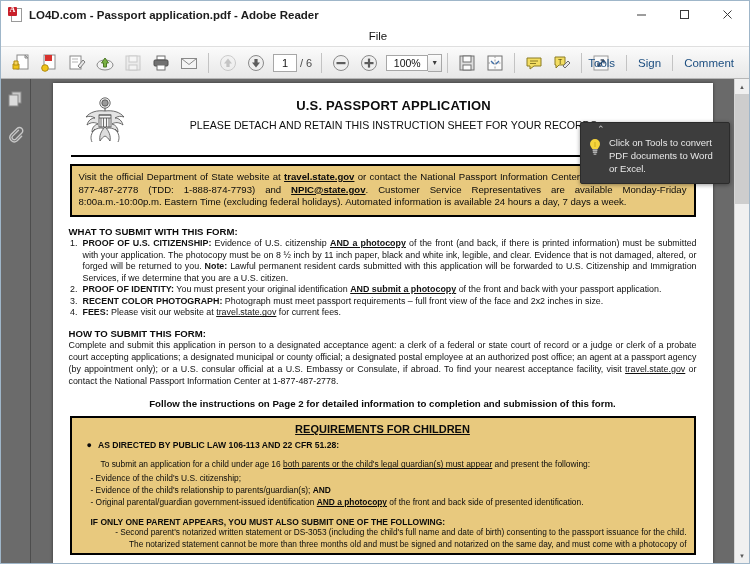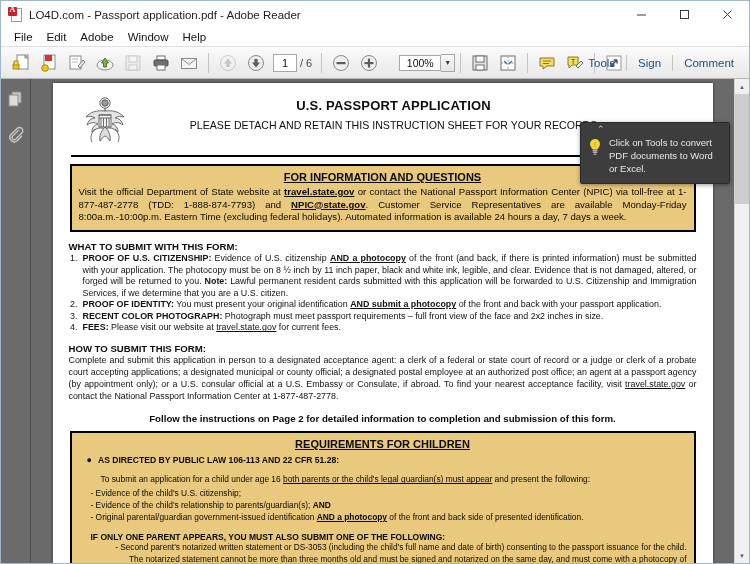--- a/index.html
+++ b/index.html
@@ -37,41 +37,42 @@
     position: absolute; left: 0px; top: 0px;
     width: 9px; height: 9px; background: #c8202a;
     border-radius: 1px;
   }
   .title-icon .red:after {
     content: "A"; position: absolute; left: 1.5px; top: -2px;
     font-size: 8px; color: #fff; font-weight: bold;
     font-family: "Liberation Serif", serif;
   }
   .title-text {
-    font-size: 11.5px; color: #1c1c1c; white-space: nowrap;
+    font-size: 11.5px; color: #1c1c1c; white-space: nowrap; font-weight: bold;
   }
   .win-buttons {
     position: absolute; right: 0; top: 0; height: 27px;
     display: flex;
   }
   .win-btn {
     width: 43px; height: 27px;
     display: flex; align-items: center; justify-content: center;
     color: #3a3a3a; font-size: 12px;
     background: #ffffff;
   }
   .win-btn svg { display: block; }
 
   
   .menubar {
     height: 19px; min-height: 19px;
     background: #ffffff;
     display: flex; align-items: center;
     padding-left: 6px;
     border-bottom: 1px solid #dfdfdf;
+    flex-direction: column;
   }
   .menu-item {
     font-size: 11.5px; color: #121212;
     padding: 2px 7px; white-space: nowrap;
   }
 
   
   .toolbar {
     height: 32px; min-height: 32px;
     background: linear-gradient(to bottom,#fbfbfb 0%, #f1f1f1 50%, #e8e8e8 100%);
@@ -96,21 +97,21 @@
     margin: 0 3px; padding: 0;
   }
   .page-total {
     font-size: 11px; color: #4a4a4a; margin-right: 4px; white-space: nowrap;
   }
   .zoom-box {
     width: 42px; height: 16px;
     border: 1px solid #a7a7a7; background: #ffffff;
     font-size: 10.5px; text-align: center; color: #111;
     display: flex; align-items: center; justify-content: center;
-    margin-left: 16px;
+    margin-left: 3px;
   }
   .zoom-caret {
     width: 14px; height: 18px;
     border: 1px solid #a7a7a7; border-left: none;
     background: linear-gradient(to bottom,#fbfbfb,#e4e4e4);
     display: flex; align-items: center; justify-content: center;
     font-size: 7px; color: #3c3c3c;
   }
   .tb-right {
     position: absolute; right: 4px; top: 0; height: 32px;
@@ -495,21 +496,20 @@
           </div>
           <div class="head-titles">
             <div class="doc-title">U.S. PASSPORT APPLICATION</div>
             <div class="doc-sub">PLEASE DETACH AND RETAIN THIS INSTRUCTION SHEET FOR YOUR RECORDS</div>
           </div>
         </div>
 
         <div class="hr-thick"></div>
 
         <div class="gold-box">
-          <div class="gold-title">FOR INFORMATION AND QUESTIONS</div>
           <div class="gold-p">
             <span>Visit the official Department of State website at </span><b><u>travel.state.gov</u></b><span> or contact the National Passport Information Center (NPIC) via toll-free at 1-877-487-2778 (TDD: 1-888-874-7793) and </span><b><u>NPIC@state.gov</u></b><span>.  Customer Service Representatives are available Monday-Friday 8:00a.m.-10:00p.m. Eastern Time (excluding federal holidays). Automated information is available 24 hours a day, 7 days a week.</span>
           </div>
         </div>
 
         <div class="sec-head">WHAT TO SUBMIT WITH THIS FORM:</div>
 
         <div class="num-item">
           <div class="n">1.</div>
           <div class="t">

